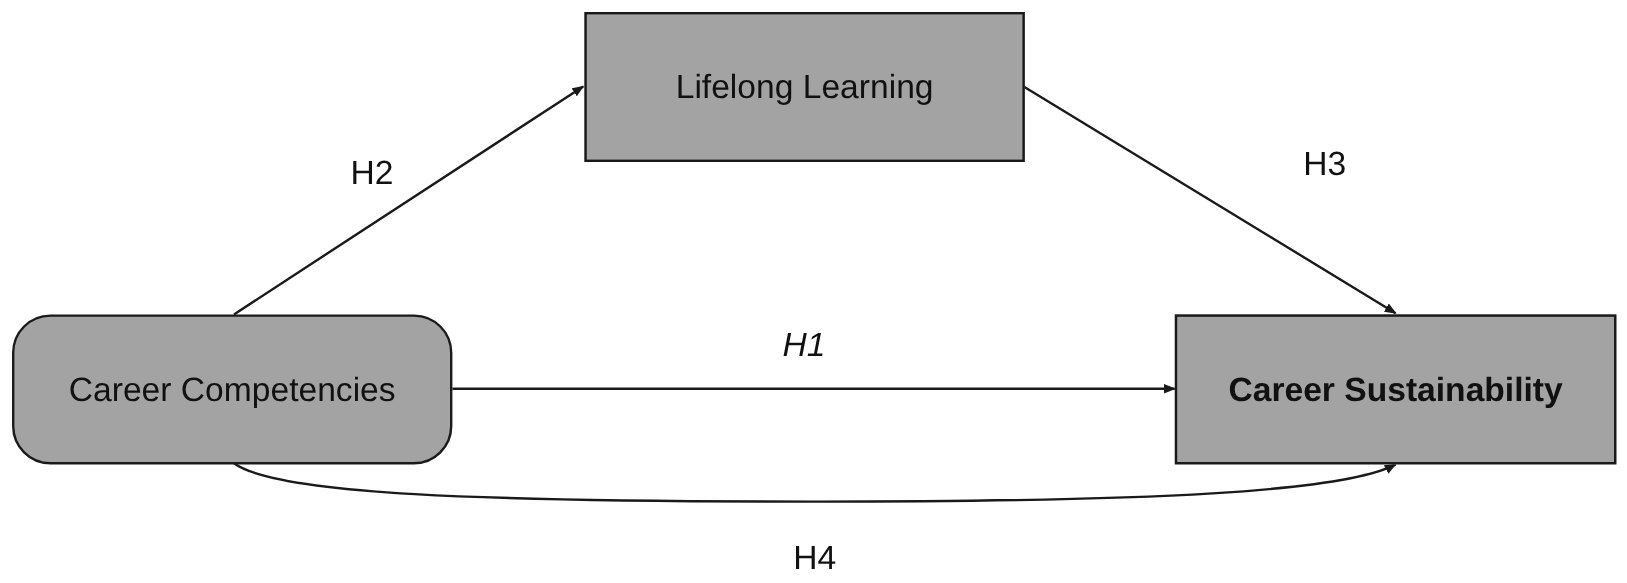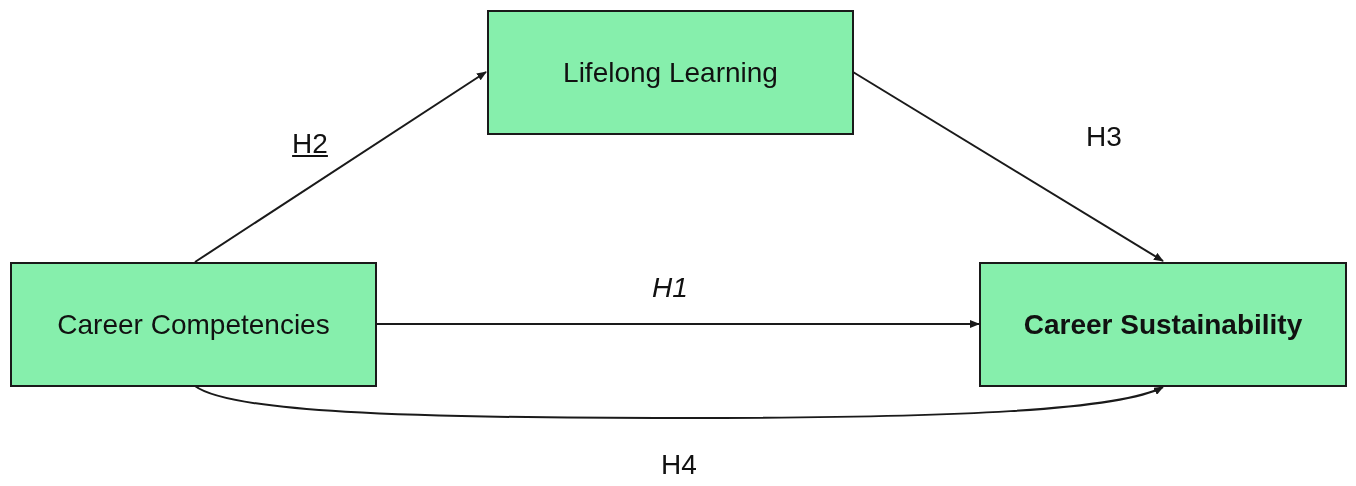--- a/index.html
+++ b/index.html
@@ -1,45 +1,45 @@
 <!DOCTYPE html>
 <html><head>
   <meta charset="utf-8">
   <style>
     html, body { margin: 0; padding: 0; background: #ffffff; }
     body { width: 1356px; height: 486px; position: relative; overflow: hidden;
            font-family: "Liberation Sans", "DejaVu Sans", sans-serif; color: #111; }
     svg.edges { position: absolute; left: 0; top: 0; }
-    .node { position: absolute; box-sizing: border-box; border: 2px solid #1a1a1a; background: #86efac;
+    .node { position: absolute; box-sizing: border-box; border: 2px solid #1a1a1a; background: #a3a3a3;
             display: flex; align-items: center; justify-content: center; font-size: 28px; }
     .label { position: absolute; font-size: 28px; transform: translate(-50%, -50%); white-space: nowrap; }
   </style>
 </head>
 <body>
 
 <svg class="edges" width="1356" height="486" viewBox="0 0 1356 486">
   <defs>
     <marker id="arrow" markerWidth="10" markerHeight="8" refX="9" refY="4" orient="auto" markerUnits="userSpaceOnUse">
       <path d="M0,0 L10,4 L0,8 Z" fill="#1a1a1a"></path>
     </marker>
   </defs>
   <line x1="195" y1="262" x2="486" y2="72" stroke="#1a1a1a" stroke-width="2" marker-end="url(#arrow)"></line>
   <line x1="853" y1="72" x2="1163" y2="261" stroke="#1a1a1a" stroke-width="2" marker-end="url(#arrow)"></line>
   <line x1="377" y1="324" x2="979" y2="324" stroke="#1a1a1a" stroke-width="2" marker-end="url(#arrow)"></line>
   <path d="M195,386 C230,412 400,418 680,418 C960,418 1120,410 1163,387" fill="none" stroke="#1a1a1a" stroke-width="2" marker-end="url(#arrow)"></path>
 </svg>
 
-<div class="node" style="left:10px; top:262px; width:367px; height:125px;">
+<div class="node" style="left:10px; top:262px; width:367px; height:125px;border-radius:32px;">
   <span>Career Competencies</span>
 </div>
 
 <div class="node" style="left:487px; top:10px; width:367px; height:125px;">
   <span>Lifelong Learning</span>
 </div>
 
 <div class="node" style="left:979px; top:262px; width:368px; height:125px;font-weight:bold;">
   <span>Career Sustainability</span>
 </div>
 
-<span class="label" style="left:310px; top:144px;text-decoration:underline;">H2</span>
+<span class="label" style="left:310px; top:144px;">H2</span>
 <span class="label" style="left:1104px; top:137px;">H3</span>
 <span class="label" style="left:670px; top:288px;font-style:italic;">H1</span>
 <span class="label" style="left:679px; top:465px;">H4</span>
 
 </body></html>

